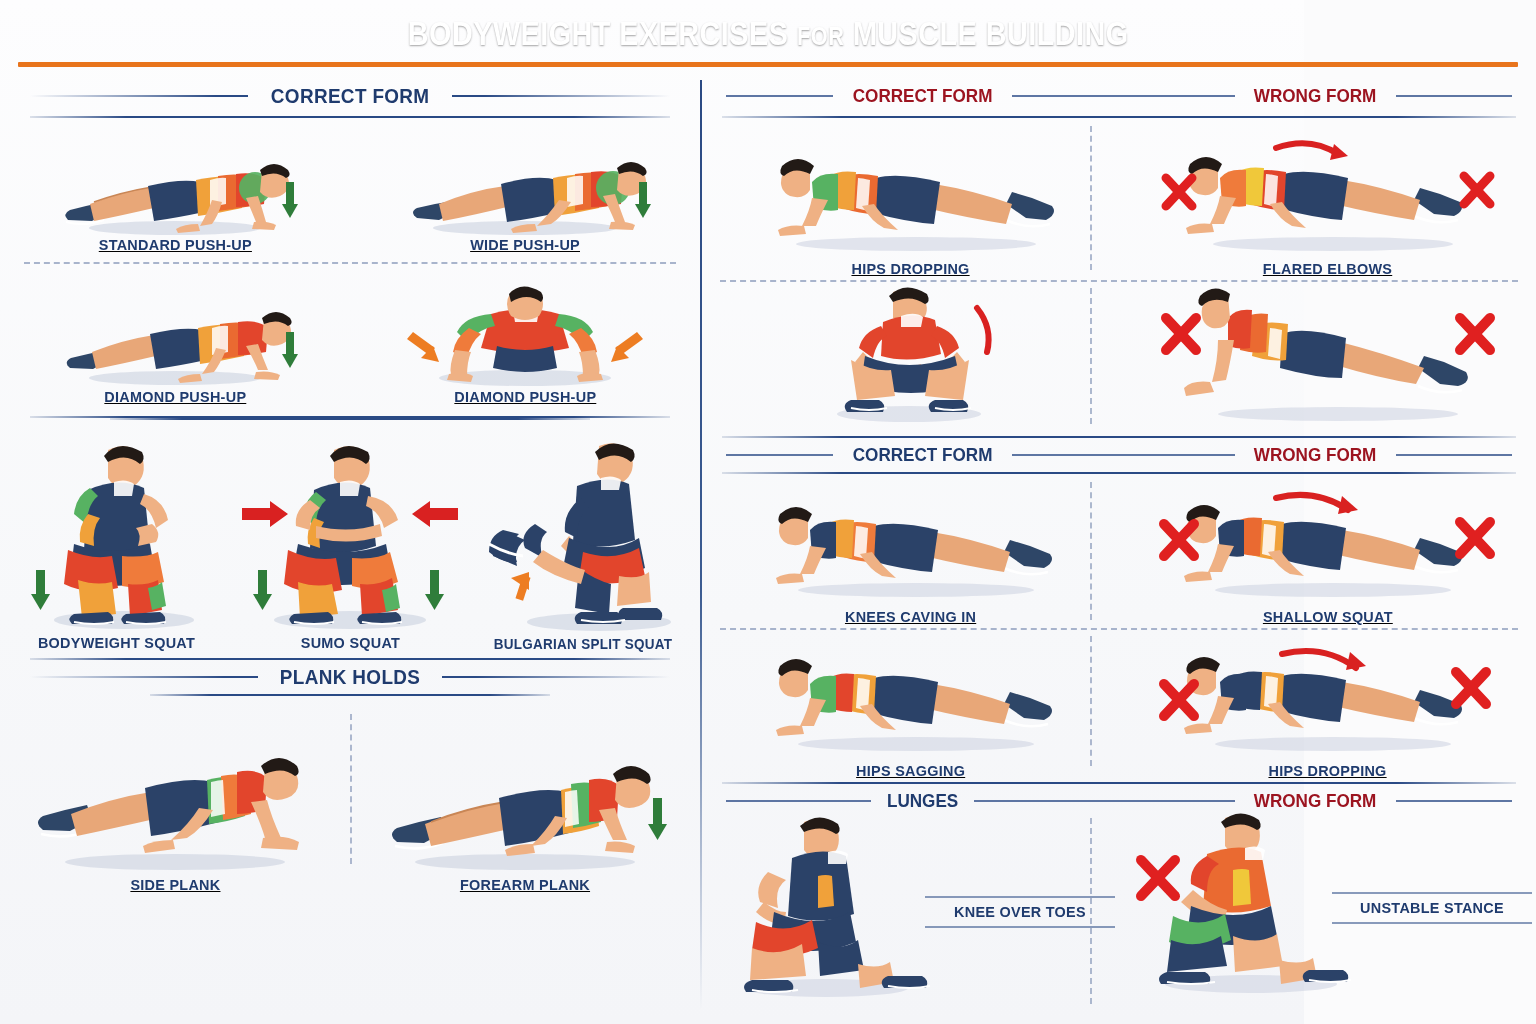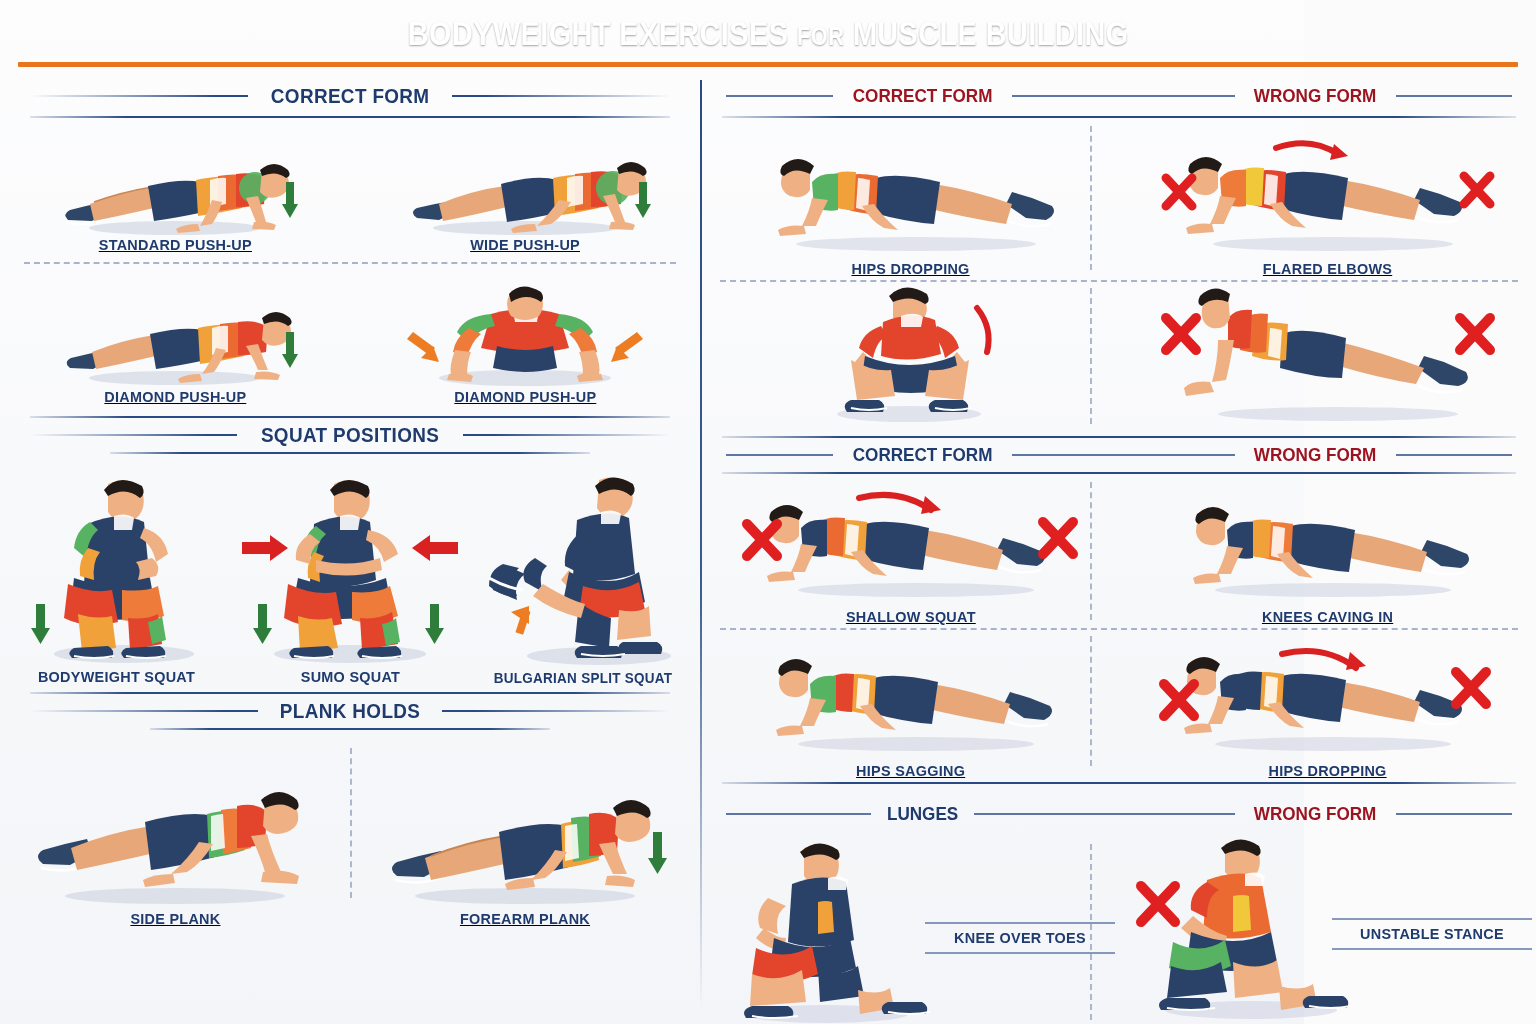--- a/index.html
+++ b/index.html
@@ -218,25 +218,20 @@
               <path d="M242 48 l-22 16 6 7 22 -16 z"></path>
               <path d="M216 78 l18 -4 -12 -12 z"></path>
             </g>
           </svg>
         </div>
         <div class="caption">DIAMOND PUSH-UP</div>
       </div>
     </div>
 
     <div class="under-rule" style="margin:10px 30px 0 30px;"></div>
-    <div class="sec-head" style="margin:0 30px;height:34px;">
-      <span class="line"></span>
-      <span class="txt">SQUAT POSITIONS</span>
-      <span class="line r"></span>
-    </div>
     <div class="under-rule" style="margin:0 110px;"></div>
 
     <div class="grid3" style="margin-top:4px;height:228px;">
       <div class="cell">
         <div class="fig" style="height:196px;">
           <svg width="210" height="196" viewBox="0 0 210 196">
             <ellipse cx="112" cy="182" rx="70" ry="9" fill="#c7cedd" opacity=".55"></ellipse>
 
             <path d="M96 12 q20 -10 34 6 q6 20 -8 30 q-18 6 -26 -8 z" fill="#efb184"></path>
             <path d="M92 18 q14 -18 38 -4 q4 8 -2 12 q-14 -12 -32 -2 z" fill="#221a16"></path>
@@ -551,20 +546,41 @@
         <span class="txt" style="font-weight:bold;font-size:19px;color:#9c1420;padding:0 12px;transform:scaleX(.9);white-space:nowrap;">WRONG FORM</span>
         <span class="ln"></span>
       </span>
     </div>
     <div class="under-rule" style="margin:0 20px;"></div>
 
     <div class="grid2" style="height:152px;position:relative;">
       <div class="v-dash" style="position:absolute;left:46.5%;top:8px;height:138px;"></div>
       <div class="cell">
         <div class="fig" style="height:112px;">
+          <svg width="330" height="112" viewBox="0 0 330 112">
+            <ellipse cx="170" cy="100" rx="118" ry="7" fill="#c7cedd" opacity=".5"></ellipse>
+            <path d="M298 78 q12 -6 6 -14 l-20 -8 -20 -6 -6 12 20 14 z" fill="#2e4667"></path>
+            <path d="M302 82 q-22 6 -44 -4" stroke="#fff" stroke-width="2.5" fill="none"></path>
+            <path d="M264 62 q-40 -14 -78 -20 l-8 24 q42 10 80 16 z" fill="#e8a778"></path>
+            <path d="M192 40 q-42 -10 -64 -4 l-6 34 q36 10 64 12 z" fill="#2b4268"></path>
+            <path d="M130 34 q-22 -4 -32 0 l-4 32 q18 6 34 6 z" fill="#ef7b3b"></path>
+            <path d="M108 30 q-18 -2 -26 4 l-2 30 q14 4 26 4 z" fill="#f0a13a"></path>
+            <path d="M90 32 q-18 -2 -26 8 l2 26 q14 4 24 2 z" fill="#2b4268"></path>
+            <path d="M122 38 q-8 -2 -12 -2 l-2 30 12 3 z" fill="#ffffff" opacity=".85"></path>
+            <path d="M62 26 q-20 -6 -28 8 q-4 14 8 20 q14 4 20 -6 z" fill="#efb184"></path>
+            <path d="M66 24 q-16 -14 -32 0 q-4 8 2 10 q10 -10 26 -2 z" fill="#221a16"></path>
+            <path d="M80 58 q-8 16 -12 26 l-14 0 q8 -16 10 -28 z" fill="#efb184"></path>
+            <path d="M56 84 q-16 -2 -26 4 l2 6 26 -2 z" fill="#efb184"></path>
+            <path d="M114 64 q10 16 22 22 l14 2 q-16 -14 -24 -26 z" fill="#efb184"></path>
+          </svg>
+        </div>
+        <div class="caption" style="margin-top:6px;">KNEES CAVING IN</div>
+      </div>
+      <div class="cell">
+        <div class="fig" style="height:112px;">
           <svg width="340" height="112" viewBox="0 0 340 112">
             <ellipse cx="175" cy="100" rx="118" ry="7" fill="#c7cedd" opacity=".5"></ellipse>
             <path d="M296 76 q12 -6 6 -14 l-20 -8 -20 -6 -6 12 20 14 z" fill="#2e4667"></path>
             <path d="M300 80 q-22 6 -44 -4" stroke="#fff" stroke-width="2.5" fill="none"></path>
             <path d="M262 60 q-40 -14 -78 -20 l-8 24 q42 10 80 16 z" fill="#e8a778"></path>
             <path d="M188 38 q-42 -10 -64 -4 l-6 34 q36 10 64 12 z" fill="#2b4268"></path>
             <path d="M126 32 q-22 -4 -32 0 l-4 32 q18 6 34 6 z" fill="#f0a13a"></path>
             <path d="M104 28 q-18 -2 -26 4 l-2 30 q14 4 26 4 z" fill="#ea6a31"></path>
             <path d="M86 30 q-18 -2 -26 8 l2 26 q14 4 24 2 z" fill="#2b4268"></path>
             <path d="M118 36 q-8 -2 -12 -2 l-2 30 12 3 z" fill="#ffffff" opacity=".85"></path>
@@ -579,41 +595,20 @@
               <line x1="6" y1="34" x2="36" y2="66"></line>
                 <line x1="36" y1="34" x2="6" y2="66"></line>
             </g>
             <g stroke="#e02020" stroke-width="10" stroke-linecap="round">
               <line x1="302" y1="32" x2="332" y2="64"></line>
                 <line x1="332" y1="32" x2="302" y2="64"></line>
             </g>
           </svg>
         </div>
         <div class="caption" style="margin-top:6px;">SHALLOW SQUAT</div>
-      </div>
-      <div class="cell">
-        <div class="fig" style="height:112px;">
-          <svg width="330" height="112" viewBox="0 0 330 112">
-            <ellipse cx="170" cy="100" rx="118" ry="7" fill="#c7cedd" opacity=".5"></ellipse>
-            <path d="M298 78 q12 -6 6 -14 l-20 -8 -20 -6 -6 12 20 14 z" fill="#2e4667"></path>
-            <path d="M302 82 q-22 6 -44 -4" stroke="#fff" stroke-width="2.5" fill="none"></path>
-            <path d="M264 62 q-40 -14 -78 -20 l-8 24 q42 10 80 16 z" fill="#e8a778"></path>
-            <path d="M192 40 q-42 -10 -64 -4 l-6 34 q36 10 64 12 z" fill="#2b4268"></path>
-            <path d="M130 34 q-22 -4 -32 0 l-4 32 q18 6 34 6 z" fill="#ef7b3b"></path>
-            <path d="M108 30 q-18 -2 -26 4 l-2 30 q14 4 26 4 z" fill="#f0a13a"></path>
-            <path d="M90 32 q-18 -2 -26 8 l2 26 q14 4 24 2 z" fill="#2b4268"></path>
-            <path d="M122 38 q-8 -2 -12 -2 l-2 30 12 3 z" fill="#ffffff" opacity=".85"></path>
-            <path d="M62 26 q-20 -6 -28 8 q-4 14 8 20 q14 4 20 -6 z" fill="#efb184"></path>
-            <path d="M66 24 q-16 -14 -32 0 q-4 8 2 10 q10 -10 26 -2 z" fill="#221a16"></path>
-            <path d="M80 58 q-8 16 -12 26 l-14 0 q8 -16 10 -28 z" fill="#efb184"></path>
-            <path d="M56 84 q-16 -2 -26 4 l2 6 26 -2 z" fill="#efb184"></path>
-            <path d="M114 64 q10 16 22 22 l14 2 q-16 -14 -24 -26 z" fill="#efb184"></path>
-          </svg>
-        </div>
-        <div class="caption" style="margin-top:6px;">KNEES CAVING IN</div>
       </div>
     </div>
 
     <div class="h-dash" style="margin:2px 18px 0 18px;"></div>
 
     <div class="grid2" style="height:150px;position:relative;">
       <div class="v-dash" style="position:absolute;left:46.5%;top:6px;height:130px;"></div>
       <div class="cell">
         <div class="fig" style="height:108px;">
           <svg width="330" height="108" viewBox="0 0 330 108">
@@ -662,21 +657,21 @@
               <line x1="298" y1="24" x2="328" y2="56"></line>
                 <line x1="328" y1="24" x2="298" y2="56"></line>
             </g>
           </svg>
         </div>
         <div class="caption" style="margin-top:6px;">HIPS DROPPING</div>
       </div>
     </div>
 
     <div class="under-rule" style="margin:2px 20px 0 20px;"></div>
-    <div class="dual-head" style="margin:13px 24px;height:34px;">
+    <div class="dual-head" style="margin:0 24px;height:34px;">
       <span class="seg">
         <span class="ln"></span>
         <span class="txt" style="font-weight:bold;font-size:19px;color:#1f3b6e;padding:0 12px;transform:scaleX(.9);white-space:nowrap;">LUNGES</span>
         <span class="ln"></span>
       </span>
       <span class="seg">
         <span class="ln"></span>
         <span class="txt" style="font-weight:bold;font-size:19px;color:#9c1420;padding:0 12px;transform:scaleX(.9);white-space:nowrap;">WRONG FORM</span>
         <span class="ln"></span>
       </span>

